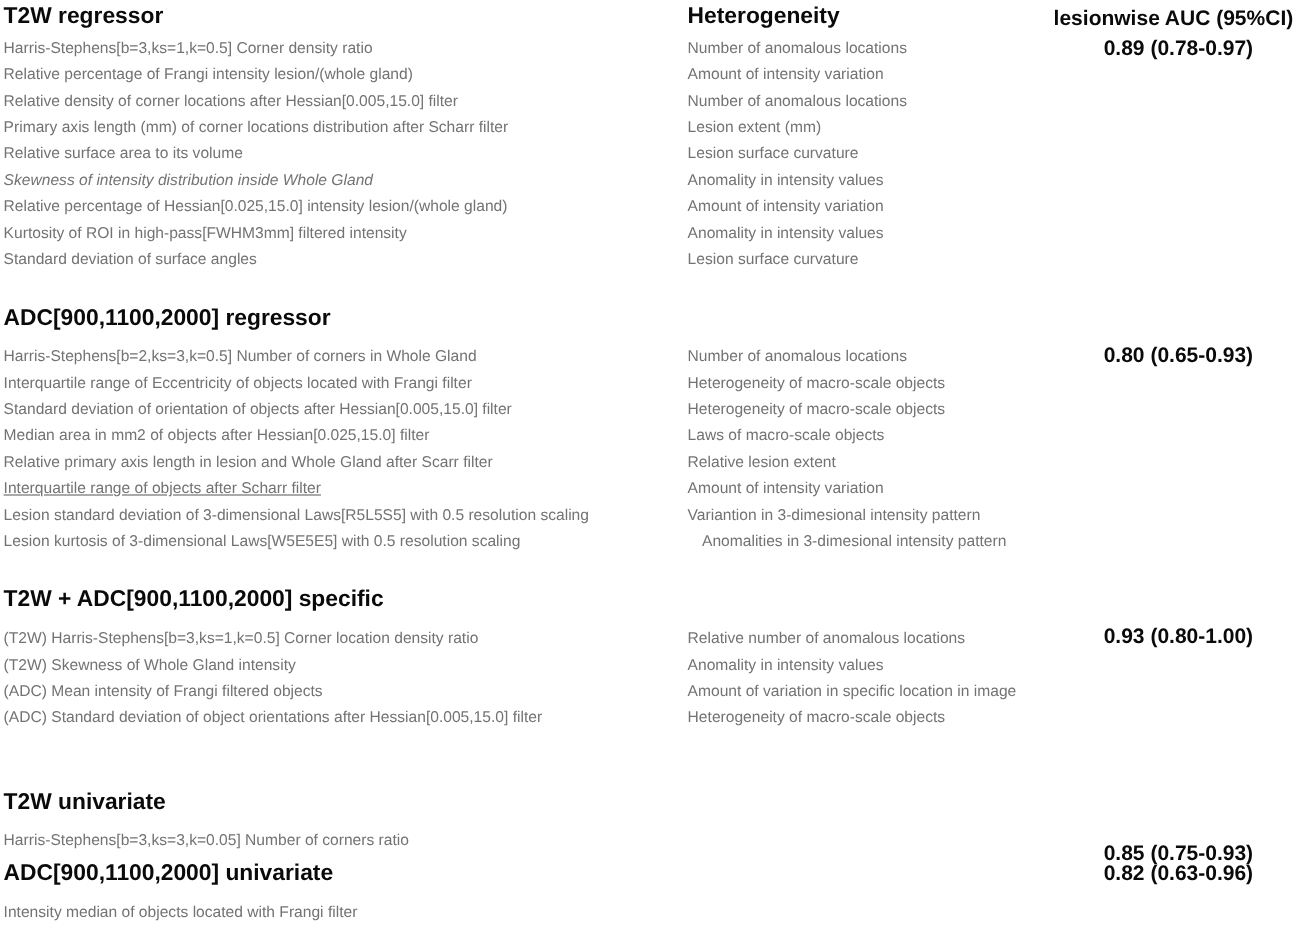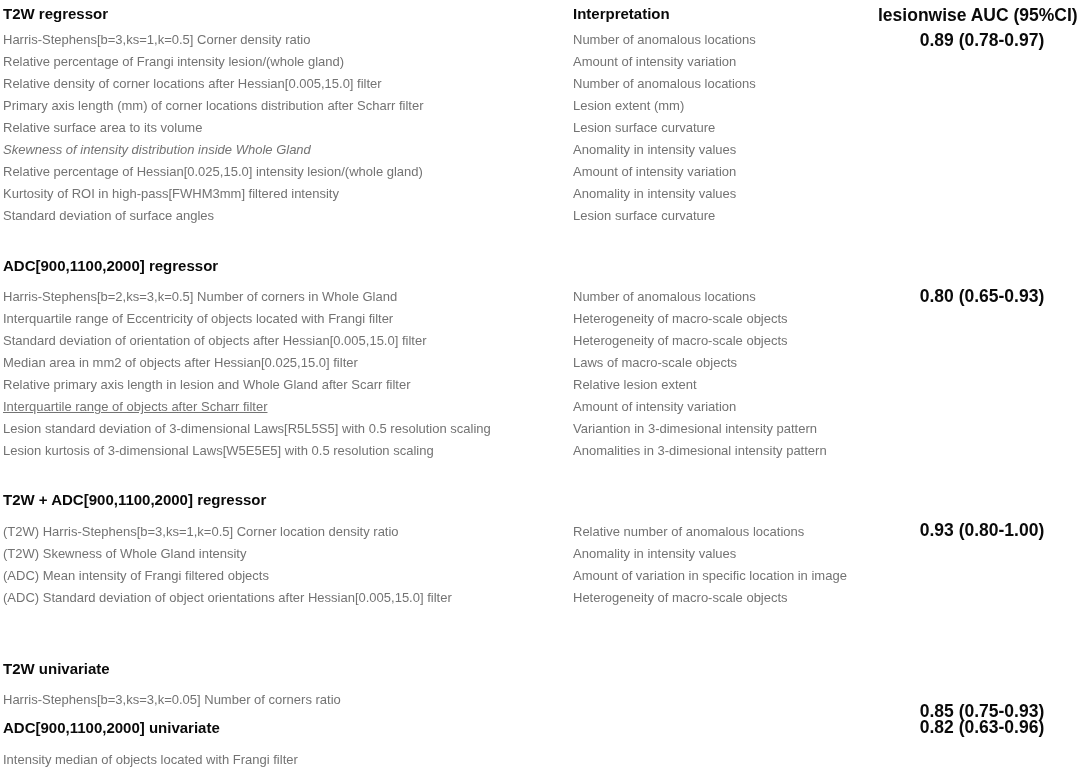--- a/index.html
+++ b/index.html
@@ -1,27 +1,27 @@
 <!DOCTYPE html>
 <html><head>
 <meta charset="utf-8">
 <style>
   html, body { margin:0; padding:0; background:#ffffff; }
   body { width:1088px; height:776px; position:relative; overflow:hidden;
          font-family:"Liberation Sans", "DejaVu Sans", sans-serif; color:#111; }
-  .h { position:absolute; font-weight:bold; font-size:15px; white-space:nowrap; line-height:22px; color:#0a0a0a; }
+  .h { position:absolute; font-weight:bold; font-size:19px; white-space:nowrap; line-height:22px; color:#0a0a0a; }
   .t { position:absolute; font-size:13px; white-space:nowrap; line-height:18px; color:#737373; }
   .auc { position:absolute; font-weight:bold; font-size:17.5px; white-space:nowrap; line-height:22px; width:160px; text-align:center; left:902px; color:#0a0a0a; }
   .c1 { left:3px; }
   .c2 { left:573px; }
 </style>
 </head>
 <body>
 
-<div class="h c2" style="top:3px;">Interpretation</div>
+<div class="h c2" style="top:3px;">Heterogeneity</div>
 <div class="h" style="top:4px; left:878px; font-size:17.5px;">lesionwise AUC (95%CI)</div>
 
 <div>
   <div class="h c1" style="top:3px;">T2W regressor</div>
   <div class="auc" style="top:29px;">0.89 (0.78-0.97)</div>
   <div class="t c1" style="top:31px;">Harris-Stephens[b=3,ks=1,k=0.5] Corner density ratio</div>
   <div class="t c2" style="top:31px;">Number of anomalous locations</div>
   <div class="t c1" style="top:53px;">Relative percentage of Frangi intensity lesion/(whole gland)</div>
   <div class="t c2" style="top:53px;">Amount of intensity variation</div>
   <div class="t c1" style="top:75px;">Relative density of corner locations after Hessian[0.005,15.0] filter</div>
@@ -51,25 +51,25 @@
   <div class="t c2" style="top:332px;">Heterogeneity of macro-scale objects</div>
   <div class="t c1" style="top:354px;">Median area in mm2 of objects after Hessian[0.025,15.0] filter</div>
   <div class="t c2" style="top:354px;">Laws of macro-scale objects</div>
   <div class="t c1" style="top:376px;">Relative primary axis length in lesion and Whole Gland after Scarr filter</div>
   <div class="t c2" style="top:376px;">Relative lesion extent</div>
   <div class="t c1" style="top:398px;text-decoration:underline;">Interquartile range of objects after Scharr filter</div>
   <div class="t c2" style="top:398px;">Amount of intensity variation</div>
   <div class="t c1" style="top:420px;">Lesion standard deviation of 3-dimensional Laws[R5L5S5] with 0.5 resolution scaling</div>
   <div class="t c2" style="top:420px;">Variantion in 3-dimesional intensity pattern</div>
   <div class="t c1" style="top:442px;">Lesion kurtosis of 3-dimensional Laws[W5E5E5] with 0.5 resolution scaling</div>
-  <div class="t c2" style="top:442px;">Anomalities in 3-dimesional intensity pattern</div>
+  <div class="t c2" style="top:442px;margin-left:12px;">Anomalities in 3-dimesional intensity pattern</div>
 </div>
 
 <div>
-  <div class="h c1" style="top:489px;">T2W + ADC[900,1100,2000] regressor</div>
+  <div class="h c1" style="top:489px;">T2W + ADC[900,1100,2000] specific</div>
   <div class="auc" style="top:519px;">0.93 (0.80-1.00)</div>
   <div class="t c1" style="top:523px;">(T2W) Harris-Stephens[b=3,ks=1,k=0.5] Corner location density ratio</div>
   <div class="t c2" style="top:523px;">Relative number of anomalous locations</div>
   <div class="t c1" style="top:545px;">(T2W) Skewness of Whole Gland intensity</div>
   <div class="t c2" style="top:545px;">Anomality in intensity values</div>
   <div class="t c1" style="top:567px;">(ADC) Mean intensity of Frangi filtered objects</div>
   <div class="t c2" style="top:567px;">Amount of variation in specific location in image</div>
   <div class="t c1" style="top:589px;">(ADC) Standard deviation of object orientations after Hessian[0.005,15.0] filter</div>
   <div class="t c2" style="top:589px;">Heterogeneity of macro-scale objects</div>
 </div>

